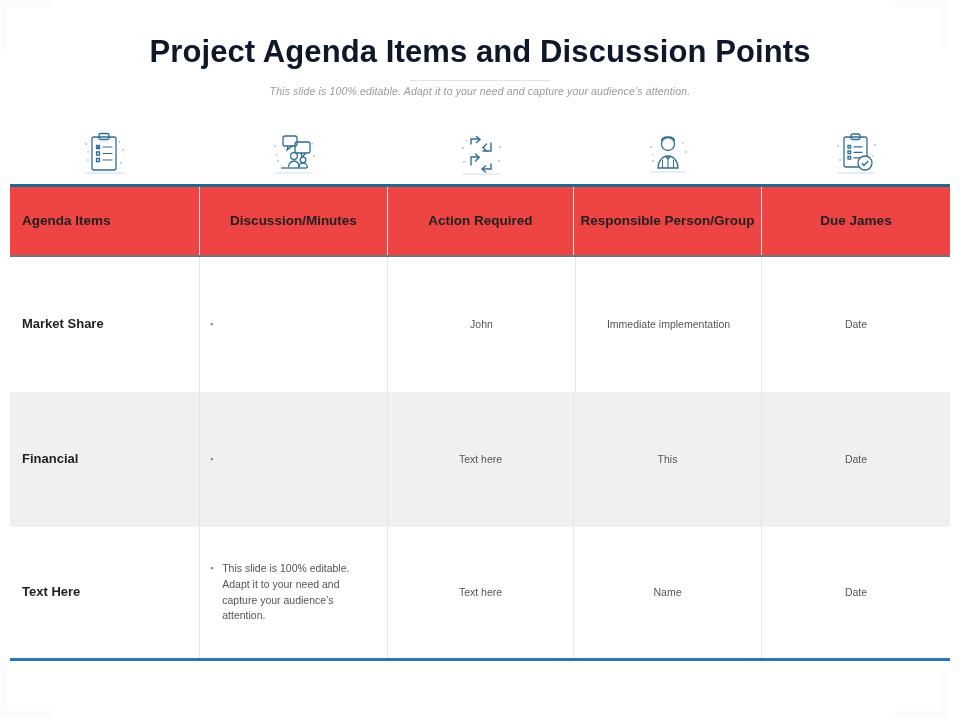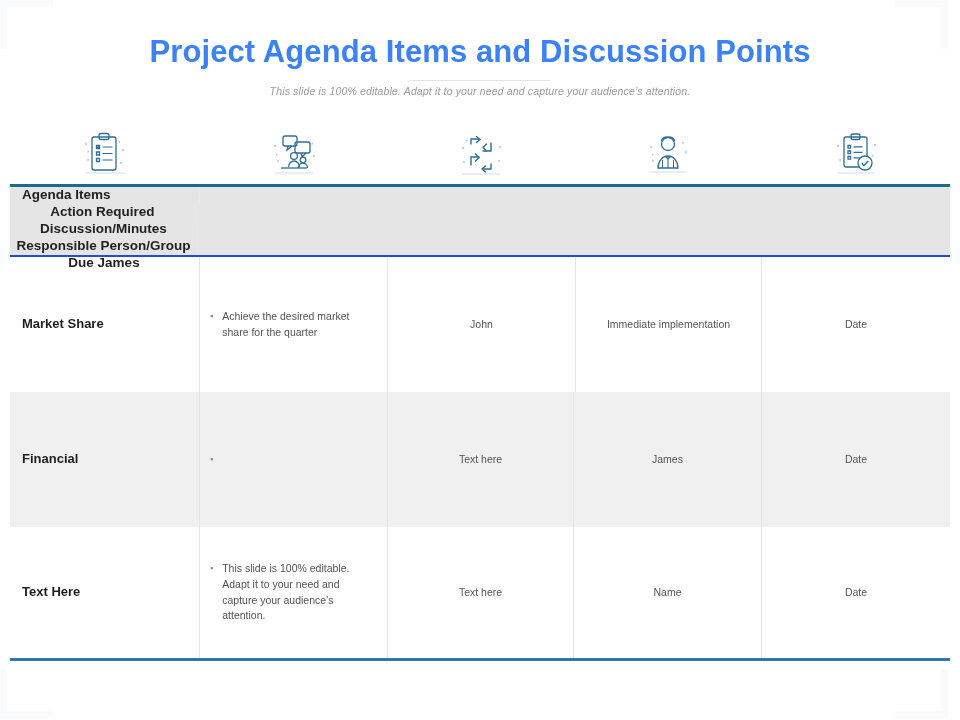--- a/index.html
+++ b/index.html
@@ -28,21 +28,21 @@
   .corner-br { right: 12px; bottom: 2px; width: 46px; height: 42px; border-left: none;  border-top: none; }
 
   
   .slide-header {
     padding-top: 34px;
     text-align: center;
   }
   .slide-title {
     font-size: 31px;
     font-weight: bold;
-    color: #3b82f6;
+    color: #0f172a;
     letter-spacing: 0.1px;
     line-height: 1.15;
     margin: 0;
     font-stretch: condensed;
   }
   .title-rule {
     width: 140px;
     height: 1px;
     background: #e3e3e3;
     margin: 10px auto 0 auto;
@@ -77,23 +77,22 @@
     left: 10px;
     top: 184px;
     width: 940px;
     border-top: 3px solid #1d6b8c;
     border-bottom: 3px solid #2e75b6;
     box-sizing: border-box;
   }
   .thead {
     display: flex;
     height: 68px;
-    border-bottom: 2px solid #1d4ed8;
-    background: #e5e5e5;
-    flex-direction: column;
+    border-bottom: 2px solid #737373;
+    background: #ef4444;
   }
   .th {
     display: flex;
     align-items: center;
     justify-content: center;
     text-align: center;
     font-size: 13.5px;
     font-weight: bold;
     color: #222222;
     border-right: 1px solid #e8e8e8;
@@ -302,56 +301,55 @@
     </span>
   </div>
 </div>
 
 <div class="agenda-table">
 
   <div class="thead">
     <div class="th first" style="width:190px">
       <span>Agenda Items</span>
     </div>
+    <div class="th" style="width:188px">
+      <span>Discussion/Minutes</span>
+    </div>
     <div class="th" style="width:186px">
       <span>Action Required</span>
-    </div>
-    <div class="th" style="width:188px">
-      <span>Discussion/Minutes</span>
     </div>
     <div class="th" style="width:188px">
       <span>Responsible Person/Group</span>
     </div>
     <div class="th" style="width:188px">
       <span>Due James</span>
     </div>
   </div>
 
   <div class="trow r1">
     <div class="td label" style="width:190px">Market Share</div>
     <div class="td bullet-cell" style="width:188px">
       <div class="bullet-line">
         <span class="bullet-dot">▪</span>
-        <span class="bullet-text">Achieve the desired market share for the quarter</span>
       </div>
     </div>
     <div class="td center" style="width:188px">John</div>
     <div class="td center" style="width:186px">Immediate implementation</div>
     <div class="td center" style="width:188px">Date</div>
   </div>
 
   <div class="trow alt r2">
     <div class="td label" style="width:190px">Financial</div>
     <div class="td bullet-cell" style="width:188px">
       <div class="bullet-line">
         <span class="bullet-dot">▪</span>
       </div>
     </div>
     <div class="td center" style="width:186px">Text here</div>
-    <div class="td center" style="width:188px">James</div>
+    <div class="td center" style="width:188px">This</div>
     <div class="td center" style="width:188px">Date</div>
   </div>
 
   <div class="trow r3">
     <div class="td label" style="width:190px">Text Here</div>
     <div class="td bullet-cell" style="width:188px">
       <div class="bullet-line">
         <span class="bullet-dot">▪</span>
         <span class="bullet-text">This slide is 100% editable. Adapt it to your need and capture your audience’s attention.</span>
       </div>

